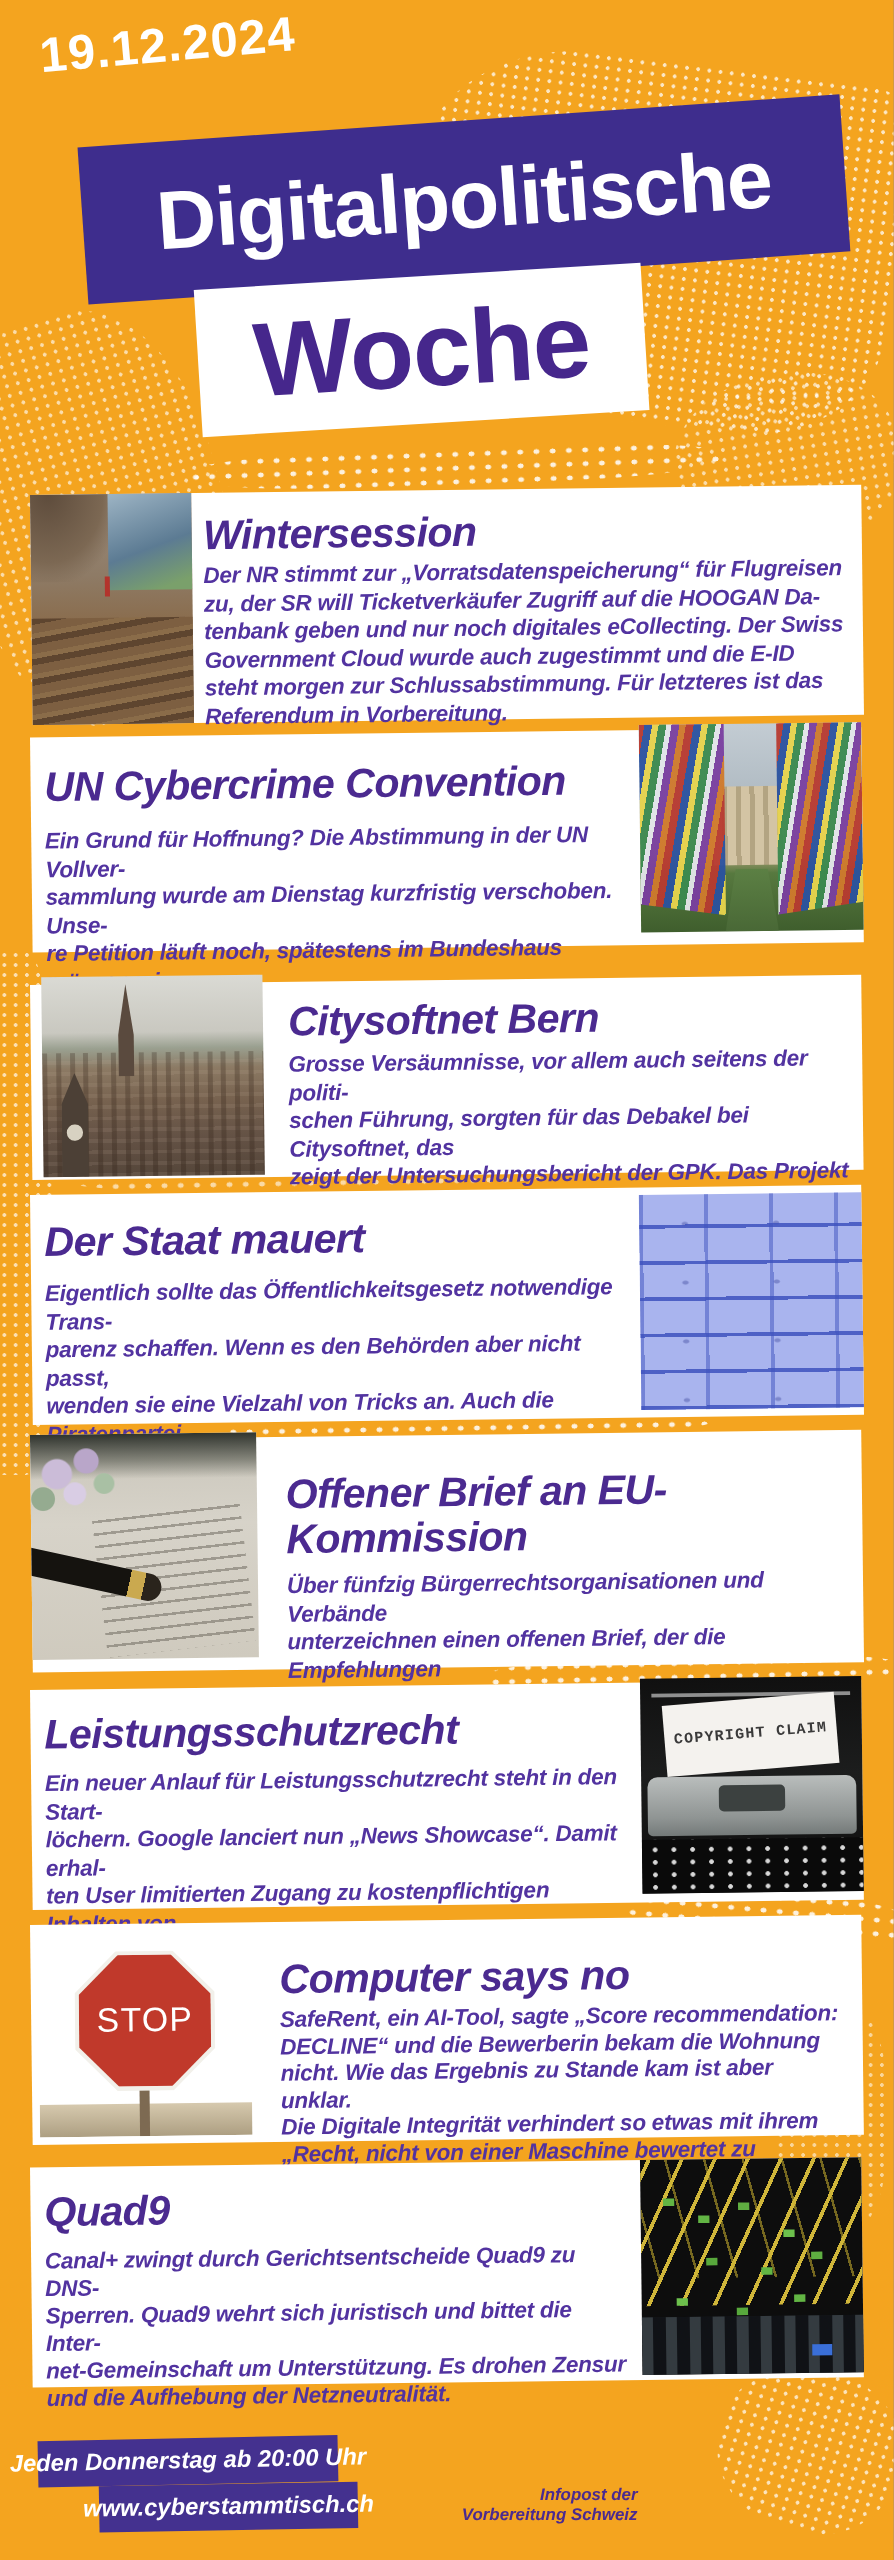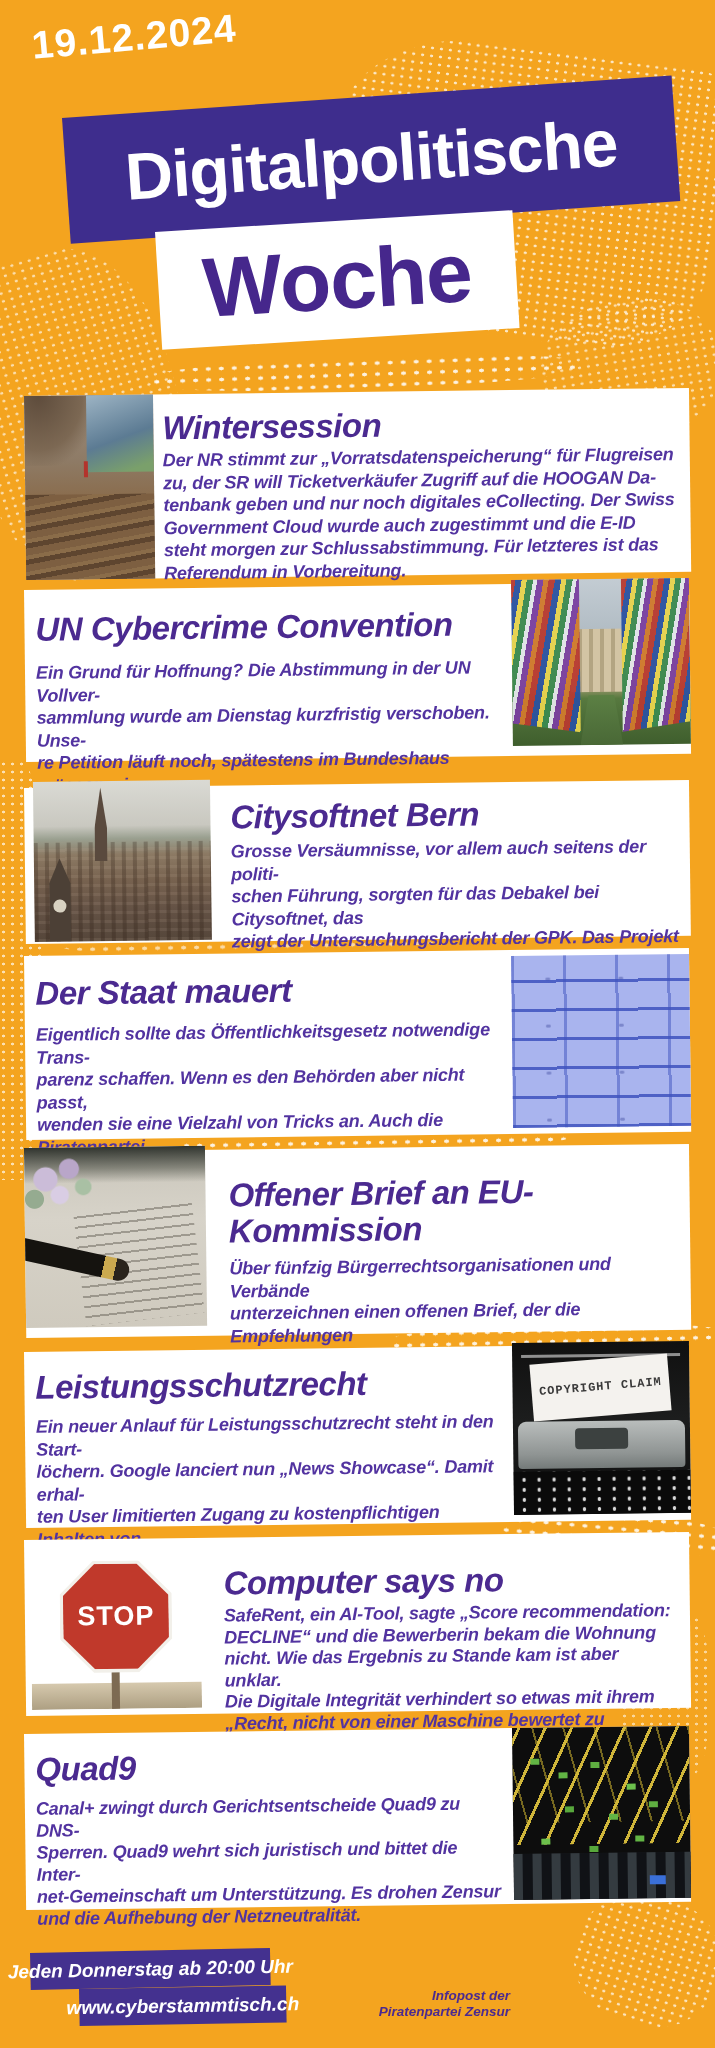--- a/index.html
+++ b/index.html
@@ -163,21 +163,21 @@
   
   .p7{background:linear-gradient(180deg,#b2bcc4 0%,#b8c0c6 62%,#d2c5a9 78%,#b5a popular88 90%,#b0a184 100%);}
   .p7 .ground{left:0;bottom:0;width:100%;height:16%;
     background:linear-gradient(#d6c9ae,#ad9f82);}
   .p7 .post{left:47%;top:58%;width:5%;height:42%;background:#7d6a52;}
   .p7 .oct{left:17%;top:10%;width:66%;height:68%;background:#f2f0ea;
     clip-path:polygon(30% 0,70% 0,100% 30%,100% 70%,70% 100%,30% 100%,0 70%,0 30%);}
   .p7 .octin{left:3%;top:3%;width:94%;height:94%;background:#c0392b;
     clip-path:polygon(30% 0,70% 0,100% 30%,100% 70%,70% 100%,30% 100%,0 70%,0 30%);
     display:flex;align-items:center;justify-content:center;}
-  .p7 .octin span{position:static;color:#fff;font-weight:700;font-size:27px;letter-spacing:1px;}
+  .p7 .octin span{position:static;color:#fff;font-weight:400;font-size:27px;letter-spacing:1px;}
 
   
   .p8{background:#0d0d0d;}
   .p8 .cables{left:0;top:-6%;width:100%;height:74%;opacity:.9;
     background:repeating-linear-gradient(115deg,transparent 0 9px,#e6c93f 9px 12px,transparent 12px 24px);}
   .p8 .cables2{left:0;top:0;width:100%;height:55%;opacity:.55;
     background:repeating-linear-gradient(75deg,transparent 0 13px,#cdb32f 13px 15px,transparent 15px 30px);}
   .p8 .green{left:10%;top:18%;width:9px;height:6px;background:#62b544;
     box-shadow:28px 14px #62b544,60px 4px #5fae41,96px 26px #6cc04c,34px 48px #58a83c,
       78px 56px #62b544,118px 44px #5fae41,10px 80px #6cc04c,58px 88px #58a83c,104px 78px #62b544;}
@@ -357,15 +357,15 @@
     </div>
   </section>
 
   <div class="foot-banner fb1">
     <span>Jeden Donnerstag ab 20:00 Uhr</span>
   </div>
   <div class="foot-banner fb2">
     <span>www.cyberstammtisch.ch</span>
   </div>
   <div class="credit">Infopost der
-Piratenpartei Zensur</div>
+Vorbereitung Schweiz</div>
 
 </div>
 
 </body></html>

